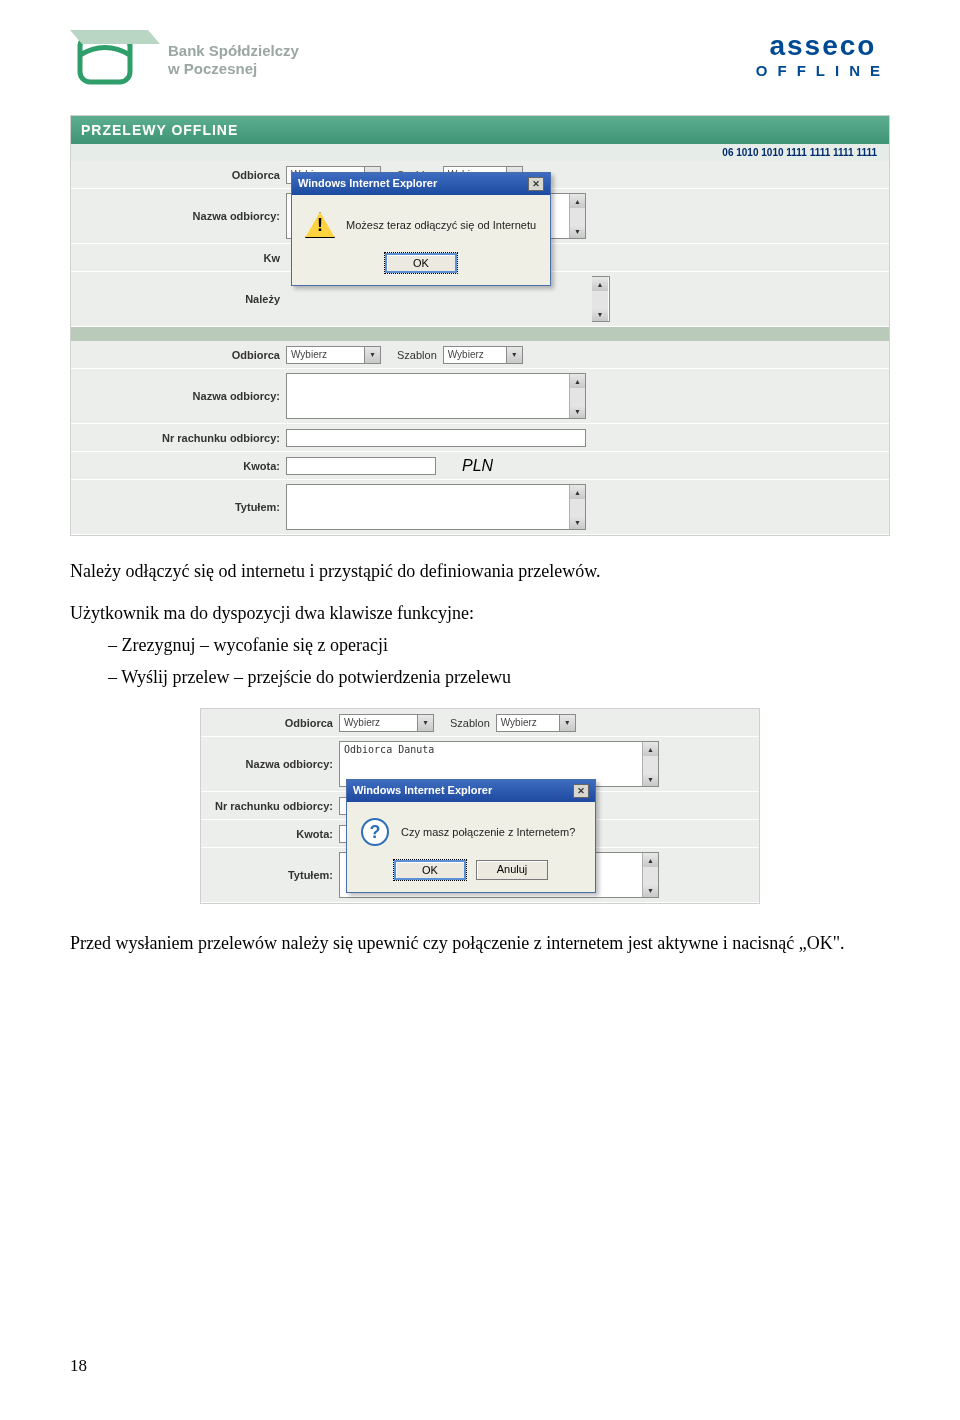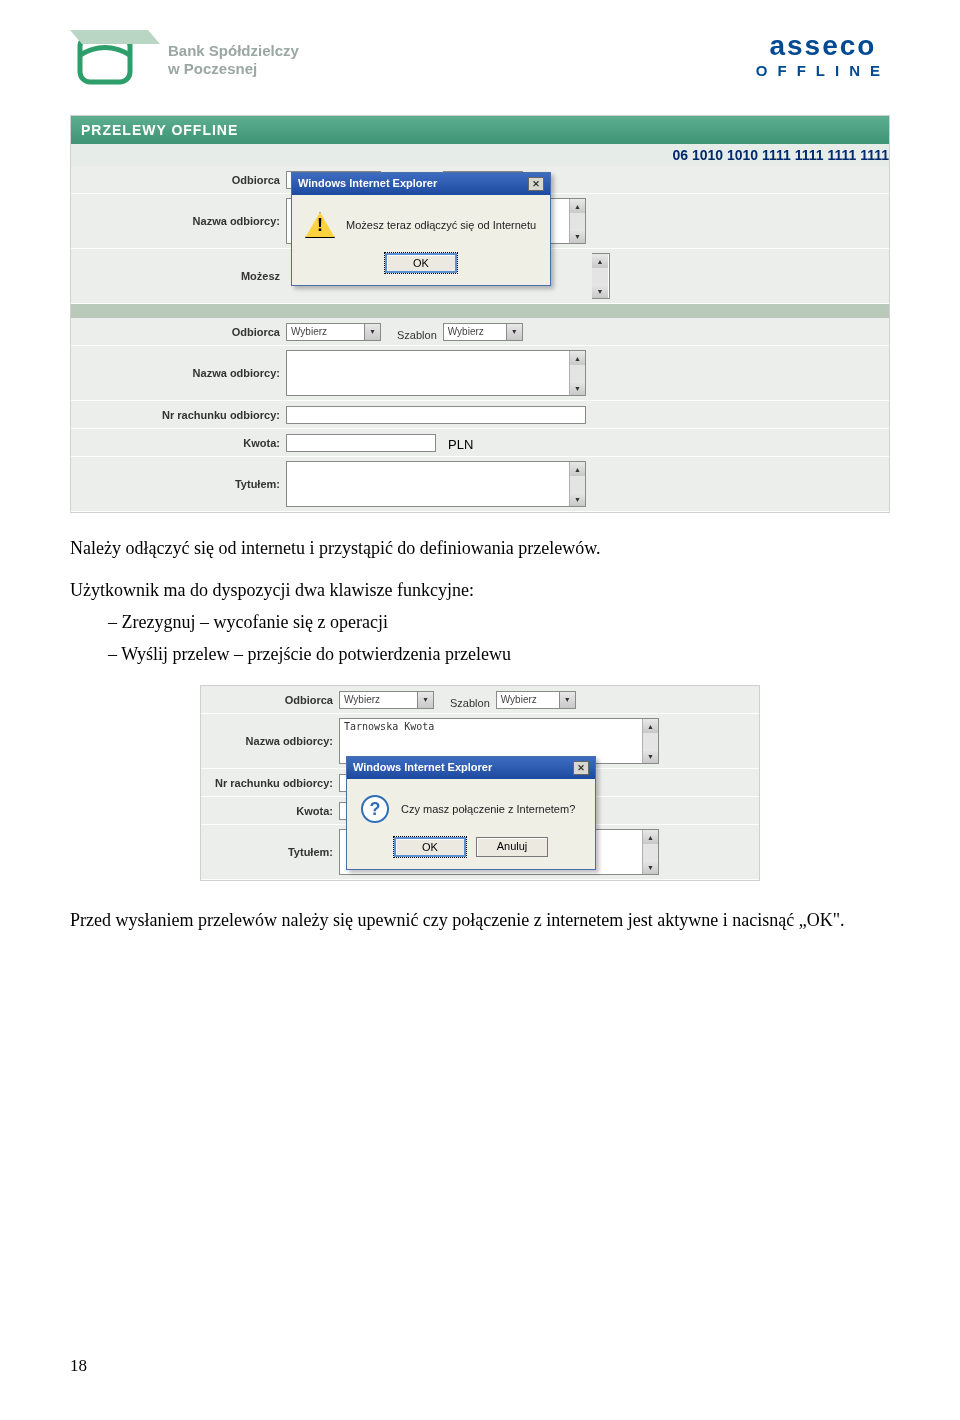--- a/index.html
+++ b/index.html
@@ -40,42 +40,42 @@
     font-weight: bold;
     font-size: 14px;
     padding: 6px 10px;
     letter-spacing: 1px;
     font-family: Verdana, Arial;
   }
   .acct-no {
     background: #e6ede8;
     color: #002a6e;
     text-align: right;
-    padding: 3px 0;
+    padding: 3px 12px;
     font-weight: bold;
-    font-size: 14px;
+    font-size: 10px;
   }
   .form-zone { background: #eceeeb; }
   .row {
     display: flex;
     align-items: center;
     border-bottom: 1px solid #fff;
     background: #eceeeb;
     padding: 2px 0;
     min-height: 28px;
   }
   .row.dbl { min-height: 55px; align-items: center; }
   .row .lbl {
     width: 215px;
     text-align: right;
     padding-right: 6px;
     font-weight: bold;
     color: #333;
   }
-  .row .ctrls { display: flex; align-items: flex-end; gap: 6px; flex: 1; padding-right: 10px; }
+  .row .ctrls { display: flex; align-items: center; gap: 6px; flex: 1; padding-right: 10px; }
   .dd {
     display: flex;
     align-items: center;
     background: #fff;
     border: 1px solid #8a8a8a;
     height: 18px;
     min-width: 95px;
     font-size: 10px;
     position: relative;
   }
@@ -113,21 +113,21 @@
   .scroll .sc-btn {
     height: 14px;
     background: linear-gradient(#e8e8e8,#c8c8c8);
     display: flex;
     align-items: center;
     justify-content: center;
     font-size: 7px;
     color:#333;
   }
   .spacer-bar { height: 14px; background: #b9cabb; }
-  .pln { font-size: 13px; margin-left: 6px; }
+  .pln { font-size: 16px; margin-left: 20px; font-style: italic; }
   .dialog {
     position: absolute;
     border: 1px solid #4a6ea9;
     background: #f0efe6;
     box-shadow: 3px 3px 4px rgba(0,0,0,0.25);
     width: 260px;
     font-size: 11px;
   }
   .dialog.d1 { top: 56px; left: 220px; }
   .dialog.d2 { width: 250px; }
@@ -267,23 +267,27 @@
           <div class="ta"></div>
           <div class="scroll">
             <div class="sc-btn">▲</div>
             <div class="sc-btn">▼</div>
           </div>
         </div>
       </div>
     </div>
 
 
-
-    <div class="row dbl">
-      <div class="lbl">Możesz</div>
+    <div class="row">
+      <div class="lbl">Kw</div>
+      <div class="ctrls"></div>
+    </div>
+
+    <div class="row dbl">
+      <div class="lbl">Należy</div>
       <div class="ctrls">
         <div style="width:300px"></div>
         <div class="ta-wrap" style="width:18px;border-left:none">
           <div class="scroll" style="border:none">
             <div class="sc-btn">▲</div>
             <div class="sc-btn">▼</div>
           </div>
         </div>
       </div>
     </div>
@@ -388,21 +392,21 @@
         <div class="dd" style="min-width:80px">
           <div class="dd-txt">Wybierz</div>
           <div class="dd-btn"></div>
         </div>
       </div>
     </div>
     <div class="row dbl">
       <div class="lbl">Nazwa odbiorcy:</div>
       <div class="ctrls">
         <div class="ta-wrap">
-          <div class="ta">Tarnowska Kwota</div>
+          <div class="ta">Odbiorca Danuta</div>
           <div class="scroll">
             <div class="sc-btn">▲</div>
             <div class="sc-btn">▼</div>
           </div>
         </div>
       </div>
     </div>
     <div class="row">
       <div class="lbl">Nr rachunku odbiorcy:</div>
       <div class="ctrls">

